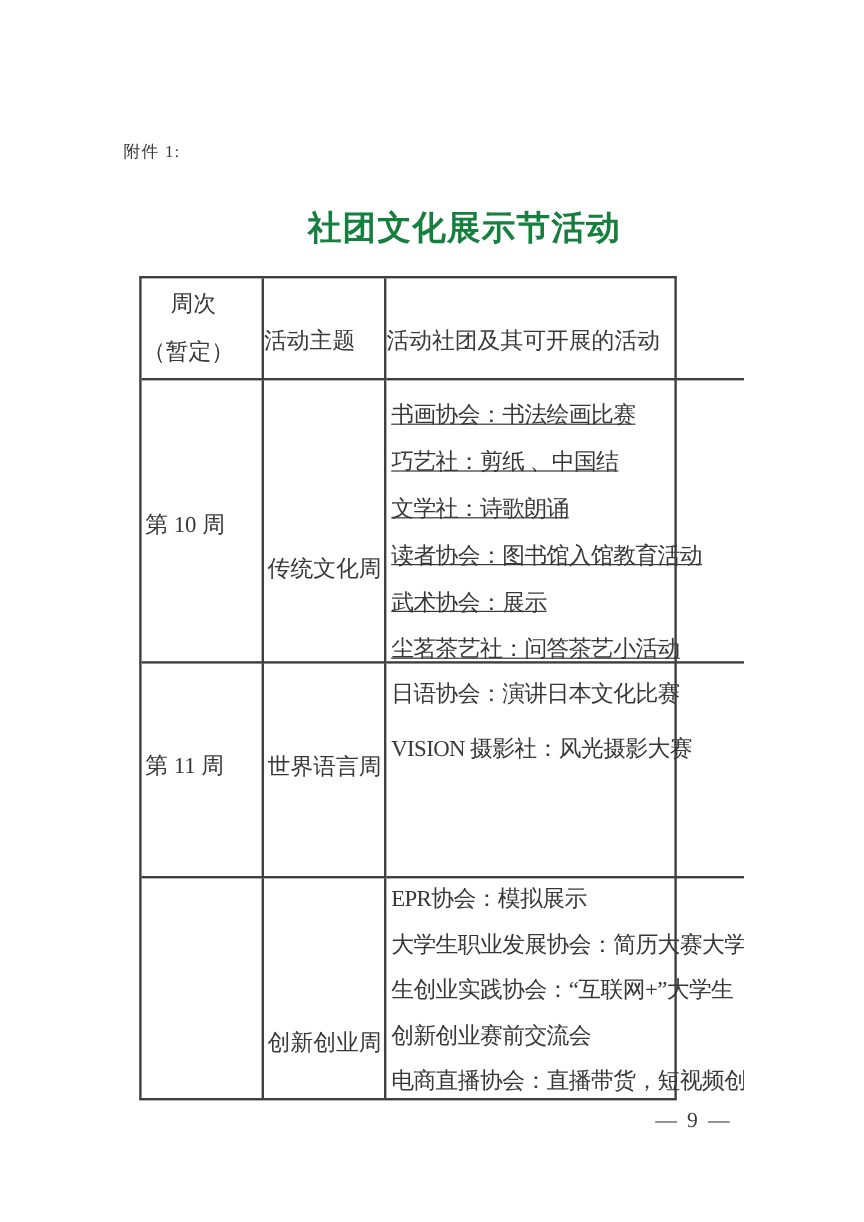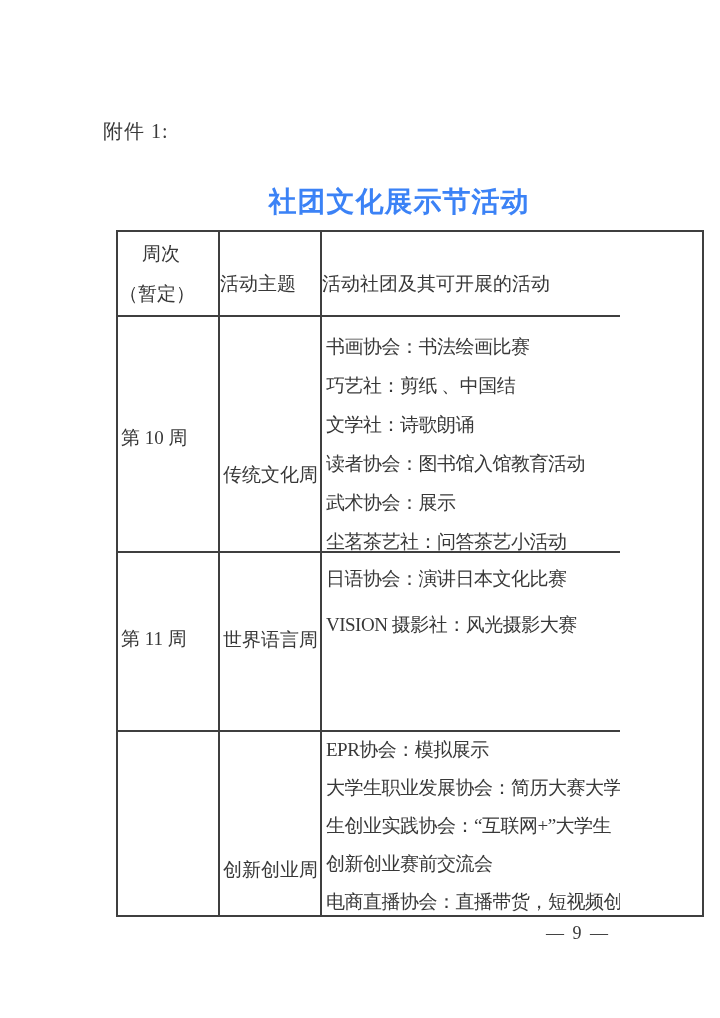--- a/index.html
+++ b/index.html
@@ -6,32 +6,32 @@
   body{
     width:720px;height:1018px;
     background:#ffffff;
     position:relative;
     overflow:hidden;
     font-family:"Liberation Serif","DejaVu Serif",serif;
     color:#363636;
   }
   .attachment{
     position:absolute;left:103px;top:118px;
-    font-size:20px;letter-spacing:1px;color:#3a3a3a;
+    font-size:14px;letter-spacing:1px;color:#3a3a3a;
   }
   .title{
-    position:absolute;left:387px;top:171px;margin:12px;
+    position:absolute;left:387px;top:171px;margin:0;
     transform:translateX(-50%);
     font-family:"Liberation Sans","DejaVu Sans",sans-serif;
     font-size:28px;font-weight:700;letter-spacing:1px;
-    white-space:nowrap;color:#3b82f6;
+    white-space:nowrap;color:#15803d;
   }
   .tbl{
     position:absolute;left:116px;top:230px;
-    width:588px;box-sizing:border-box;
+    width:448px;box-sizing:border-box;
     border:2px solid #3f3f3f;
     display:grid;
     grid-template-columns:102px 102px 298px;
     grid-template-rows:85px 236px 179px 183px;
   }
   .cell{
     box-sizing:border-box;
     border-right:2px solid #3f3f3f;
     border-bottom:2px solid #3f3f3f;
     font-size:19px;color:#383838;
@@ -53,21 +53,21 @@
   .r2c1 span{transform:translateY(-3px);}
   .r2c2 span{transform:translateY(-2px);}
   .r3c1 span{transform:translateY(32px);}
   .r3c2 span{transform:translateY(-35px);}
   
   .acts{justify-content:flex-start;padding-left:4px;}
   .acts .line{
     height:20px;line-height:20px;white-space:nowrap;letter-spacing:-0.5px;
   }
   .acts-r1{padding-top:20px;}
-  .acts-r1 .line{margin-bottom:19px;}
+  .acts-r1 .line{margin-bottom:19px;text-decoration:underline;}
   .acts-r2{padding-top:16px;}
   .acts-r2 .line{margin-bottom:26px;}
   .acts-r3{padding-top:8px;}
   .acts-r3 .line{margin-bottom:18px;}
   .pageno{
     position:absolute;left:578px;top:923px;
     transform:translateX(-50%);
     font-size:18px;letter-spacing:2px;white-space:nowrap;color:#3a3a3a;
   }
 </style>

